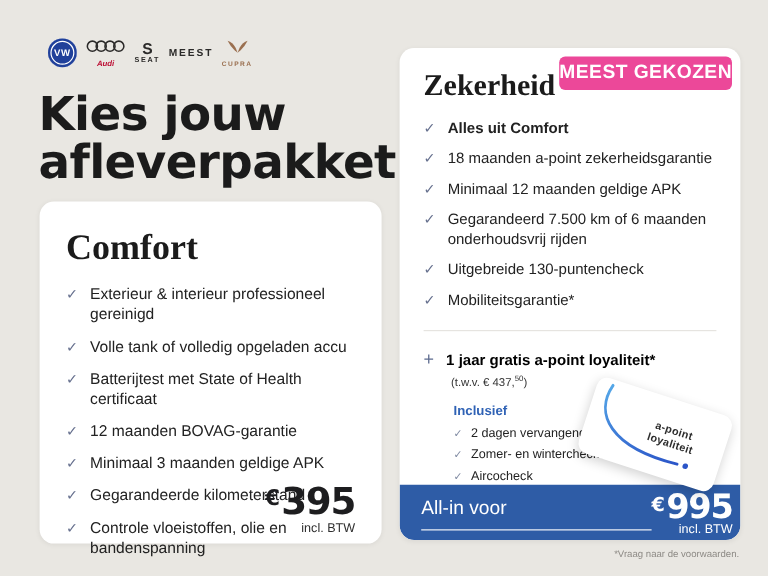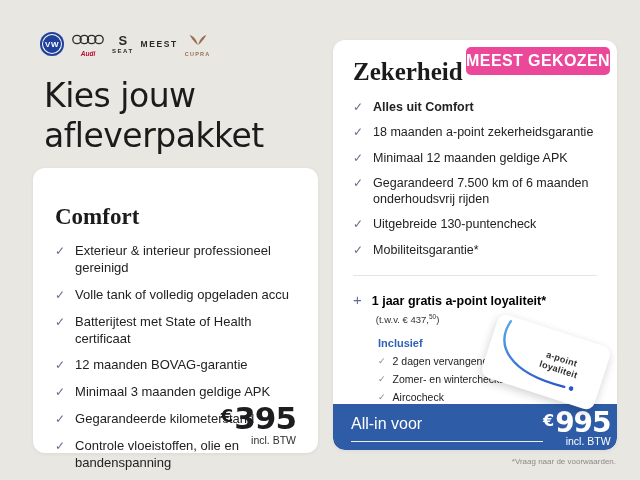--- a/index.html
+++ b/index.html
@@ -14,29 +14,29 @@
     box-shadow:inset 0 0 0 2px #20409A, inset 0 0 0 3px #fff;
     display:flex;align-items:center;justify-content:center;
     color:#fff;font-size:8px;font-weight:bold;letter-spacing:.5px;}
   .brand{display:flex;flex-direction:column;align-items:center;gap:1px;}
   .audi-label{color:#BB0A30;font-size:6.5px;font-style:italic;font-weight:bold;}
   .seat-glyph{font-size:13px;font-weight:bold;line-height:12px;color:#2B2A29;}
   .seat-label{font-size:6px;font-weight:bold;letter-spacing:1.5px;color:#2B2A29;}
   .skoda-label{font-size:8.5px;font-weight:bold;letter-spacing:1.6px;color:#2B2A29;}
   .cupra-label{font-size:5.5px;font-weight:bold;letter-spacing:1.2px;color:#9A6F4F;}
   
-  .headline{position:absolute;left:44px;top:76px;
-    font-family:"DejaVu Sans",sans-serif;font-size:33px;line-height:40px;
-    font-weight:normal;color:#1B1B1B;letter-spacing:-0.5px;}
+  .headline{position:absolute;left:32px;top:76px;
+    font-family:"DejaVu Sans",sans-serif;font-size:39px;line-height:40px;
+    font-weight:bold;color:#1B1B1B;letter-spacing:-0.5px;}
   
   .card{position:absolute;background:#fff;border-radius:12px;box-shadow:0 1px 4px rgba(0,0,0,.06);box-sizing:border-box;}
   .comfort-card{left:33px;top:168px;width:285px;height:285px;padding:20px 22px;}
   .zeker-card{left:333px;top:40px;width:284px;height:410px;padding:18px 20px;overflow:hidden;}
   .card-title{font-family:Liberation Serif, serif;font-weight:bold;color:#1B1B1B;margin:0 0 13px 0;}
-  .comfort-card .card-title{font-size:23px;margin-top:16px;}
+  .comfort-card .card-title{font-size:30px;margin-top:2px;}
   .zeker-card .card-title{font-size:25px;margin-top:0;}
   
   .check-list{list-style:none;margin:0;padding:0;}
   .check-list li{display:flex;gap:10px;margin-bottom:10px;font-size:13px;line-height:1.3;color:#222;}
   .zeker-card .check-list li{font-size:12.5px;margin-bottom:9px;}
   .check{color:#66708E;font-size:12px;flex:0 0 auto;transform:translateY(1px);}
   .li-bold{font-weight:bold;}
   
   .price-block{position:absolute;right:22px;bottom:7px;text-align:right;}
   .euro{font-family:"DejaVu Sans",sans-serif;font-size:18px;font-weight:bold;vertical-align:7px;margin-right:1px;}

